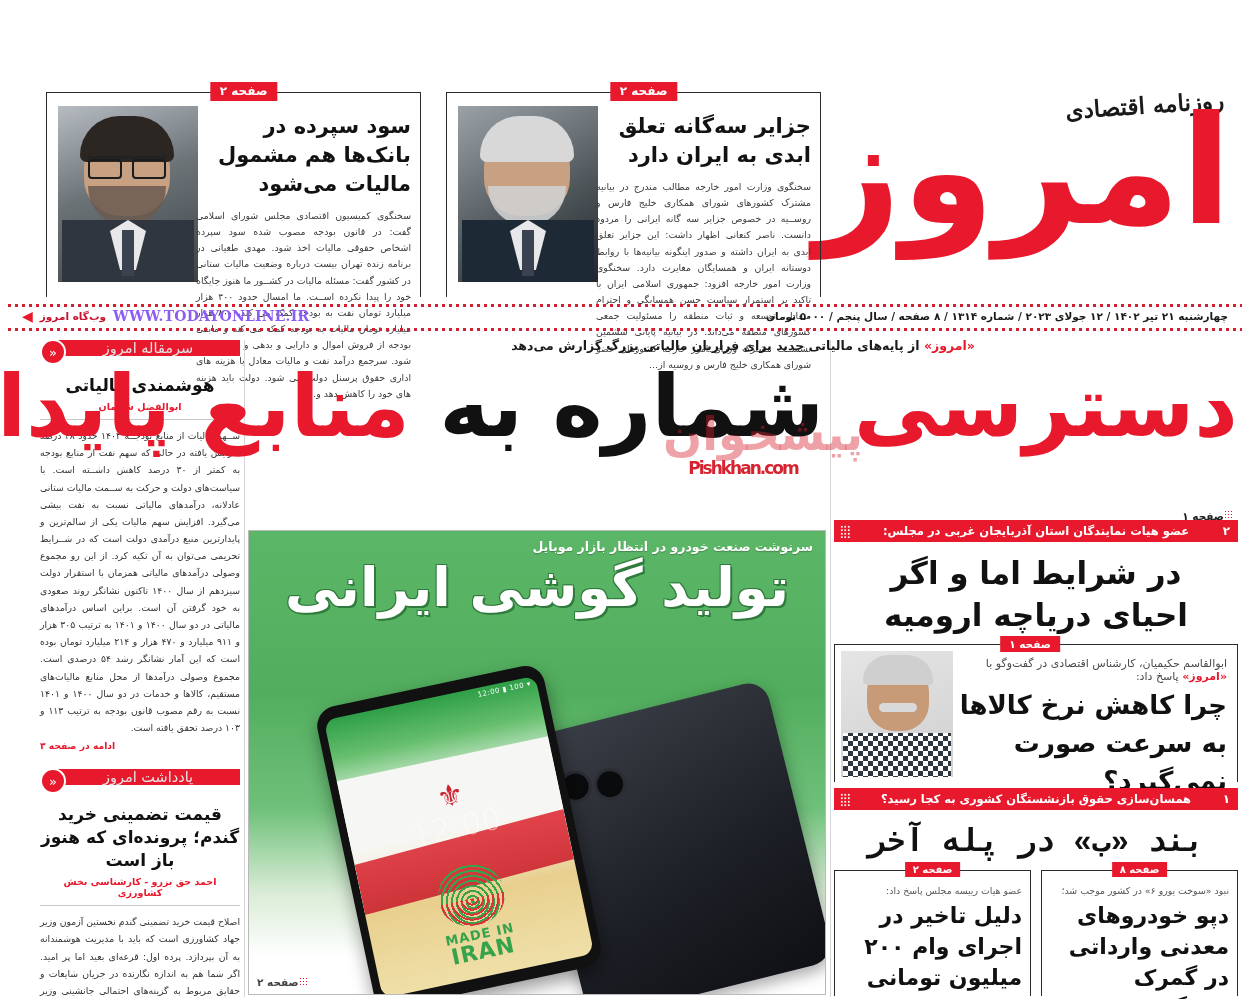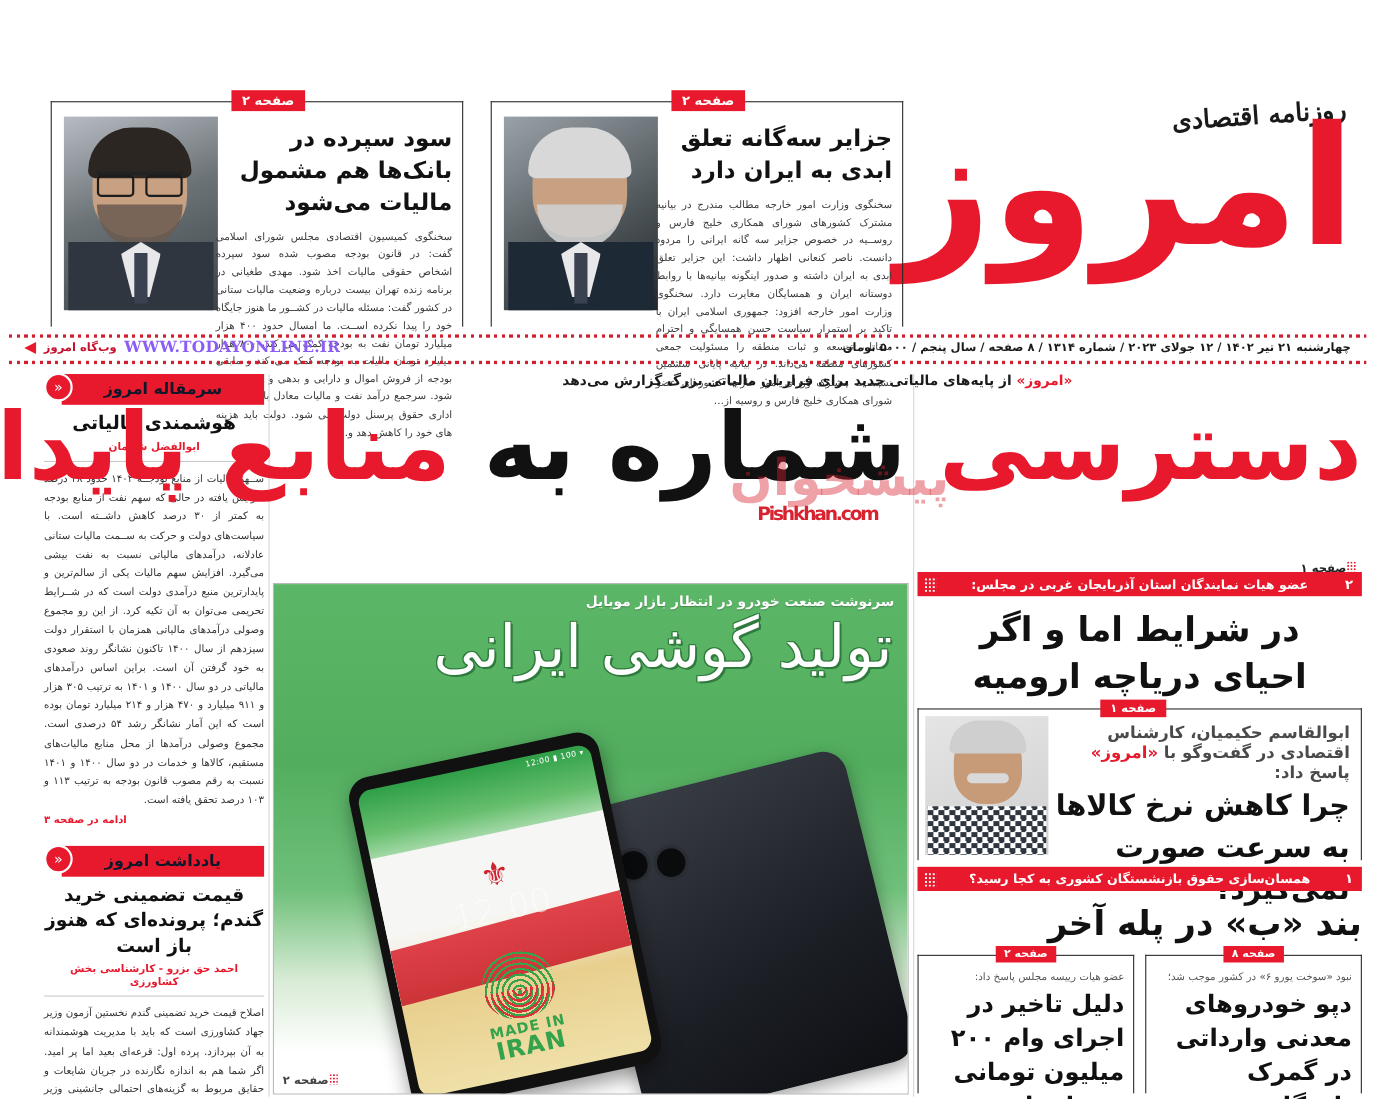--- a/index.html
+++ b/index.html
@@ -83,22 +83,22 @@
   .weblink .fa { font-size: 10.5px; font-weight: 700; color: #c8102e; }
   .weblink .arrow { color:#e8192c; font-size: 14px; line-height: 1; }
 
   
   .body-area { position: absolute; left: 0; top: 334px; width: 1250px; height: 665px; }
   .vline { position:absolute; top:6px; bottom:2px; width:1px; background:#d6d6d6; }
 
   
   .sidebar { position: absolute; left: 40px; top: 6px; width: 200px; }
   .sb-head { position: relative; height: 26px; margin-bottom: 6px; }
-  .sb-head .bar { position: absolute; right: 0; left: 16px; top: 0; height: 28px;
-                  background: #e8192c; color: #0f172a; font-size: 14.5px; font-weight: 700;
+  .sb-head .bar { position: absolute; right: 0; left: 16px; top: 0; height: 16px;
+                  background: #e8192c; color: #e5e5e5; font-size: 14.5px; font-weight: 400;
                   display: flex; align-items: center; justify-content: center; }
   .sb-head .circ { position: absolute; left: 0; top: -1px; width: 26px; height: 26px;
                    border-radius: 50%; background: #e8192c; color: #fff; font-size: 13px;
                    display: flex; align-items: center; justify-content: center; border: 2px solid #fff; }
   .sb-title { font-size: 17px; font-weight: 800; text-align: center; color: #111; margin: 8px 0 4px; line-height:1.35; }
   .sb-author { font-size: 9.5px; color: #e8192c; text-align: center; font-weight: 700; margin-bottom: 7px; }
   .sb-rule { height: 1px; background: #c9c9c9; margin: 3px 0 7px; }
   .sb-text { font-size: 9.3px; line-height: 1.85; color: #333; text-align: justify; }
   .sb-more { font-size: 9.2px; color: #e8192c; font-weight: 700; text-align: left; margin-top: 4px; }
 
@@ -118,22 +118,22 @@
   .mh-pg .dotgrid { display:inline-block; width:9px; height:11px; vertical-align:-1px; margin-right:3px;
      background-image: radial-gradient(#e8192c 40%, transparent 41%); background-size: 3px 3px; }
 
   
   .feature { position: absolute; left: 248px; top: 196px; width: 578px; height: 465px;
              border: 1px solid #b9b9b9; background: #fff; overflow: hidden; }
   .feat-green { position: absolute; inset: 0; background:
       linear-gradient(180deg,#5cb667 0%,#52ae5e 35%,#6fc07a 60%,#d9ecd6 78%,#ffffff 92%); }
   .feat-kicker { position: absolute; right: 12px; top: 8px; font-size: 12.5px; color: #fff;
                  font-weight: 700; text-shadow: 0 1px 1px rgba(0,0,0,.25); }
-  .feat-t1, .feat-t2 { position: absolute; right: 14px; width: 548px; text-align: right;
-                       font-weight: 400; letter-spacing: -1px; line-height: 1;
+  .feat-t1, .feat-t2 { position: absolute; right: 14px; width: 548px; text-align: center;
+                       font-weight: 700; letter-spacing: -1px; line-height: 1;
                        font-family: "DejaVu Sans","Liberation Sans",sans-serif; }
   .feat-t1 { top: 30px; font-size: 54px; color: #fff;
              text-shadow: 2px 2px 0 #2f7a3c, -1px -1px 0 #2f7a3c, 1px -1px 0 #2f7a3c, -1px 1px 0 #2f7a3c; }
   .feat-t2 { top: 98px; font-size: 54px; color: #e8192c;
              text-shadow: 2px 2px 0 #ffffff, -1px -1px 0 #ffffff, 1px -1px 0 #ffffff, -1px 1px 0 #ffffff; }
   .phone-wrap { position: absolute; left: 38px; top: 148px; width: 520px; height: 315px; }
   .phone-back { position: absolute; right: 4px; top: 26px; width: 252px; height: 290px;
                 background: linear-gradient(160deg,#3b3f47,#1c1f25 60%,#0e1014);
                 border-radius: 22px; transform: rotate(-14deg); box-shadow: 0 6px 16px rgba(0,0,0,.35); }
   .phone-back .cam { position:absolute; left:30px; top:46px; width:26px; height:26px; border-radius:50%;
@@ -174,38 +174,38 @@
   .redbar .dg { position: absolute; left: 6px; width: 11px; height: 13px;
                 background-image: radial-gradient(#fff 40%, transparent 41%); background-size: 3.5px 3.5px; }
   .r-title { text-align: center; font-size: 31px; font-weight: 900; line-height: 1.36;
              color: #111; margin: 10px 0 8px; letter-spacing: -.5px; }
 
   .interview { position: relative; margin-top: 4px; border-top: 1.5px solid #2b2b2b;
                border-left: 1.5px solid #2b2b2b; border-right: 1.5px solid #2b2b2b;
                height: 138px; padding: 12px 10px 0 0; }
   .iv-badge { position: absolute; top: -9px; left: 50%; transform: translateX(-60%);
               background: #e8192c; color: #fff; font-size: 10.5px; font-weight: 700; padding: 2px 9px; }
-  .iv-kicker { font-size: 15px; color: #4a4a4a; text-align: right; padding-left: 120px; font-weight: bold; }
+  .iv-kicker { font-size: 11px; color: #4a4a4a; text-align: right; padding-left: 120px; }
   .iv-kicker b { color: #e8192c; }
   .iv-title { font-size: 26px; font-weight: 900; line-height: 1.45; color: #111;
               text-align: right; padding-left: 118px; margin-top: 4px; letter-spacing: -.5px; }
   .iv-photo { position: absolute; left: 6px; top: 6px; width: 112px; height: 126px;
               background: linear-gradient(160deg,#e5e5e5,#cfcfcf); overflow: hidden; }
   .iv-photo .head { position:absolute; left:26px; top:10px; width:62px; height:70px;
                     border-radius:32px 32px 28px 28px; background:#c79a78; }
   .iv-photo .hair { position:absolute; left:22px; top:4px; width:70px; height:30px;
                     border-radius:36px 36px 6px 6px; background:#cfcfcf; }
   .iv-photo .mous { position:absolute; left:38px; top:52px; width:38px; height:9px;
                     border-radius:5px; background:#d9d9d9; }
   .iv-photo .shirt { position:absolute; left:2px; top:82px; width:108px; height:46px;
                     background: repeating-conic-gradient(#2e3640 0% 25%, #ffffff 0% 50%) 0/10px 10px; }
 
   .lowbar { margin-top: 6px; }
-  .l2-title { font-size: 31px; font-weight: 900; color: #111;
-              margin: 12px 0 10px; letter-spacing: -.5px; }
+  .l2-title { text-align: center; font-size: 31px; font-weight: 900; color: #111;
+              margin: 12px 0 10px; letter-spacing: -.5px; font-family: Liberation Mono, monospace; }
 
   .twobox { display: flex; gap: 10px; }
   .tb { position: relative; flex: 1; border-top: 1.5px solid #2b2b2b;
         border-left: 1.5px solid #2b2b2b; border-right: 1.5px solid #2b2b2b;
         height: 126px; padding: 14px 8px 0 8px; }
   .tb-badge { position: absolute; top: -9px; left: 50%; transform: translateX(-50%);
               background: #e8192c; color: #fff; font-size: 10px; font-weight: 700; padding: 2px 8px; }
   .tb-kicker { font-size: 9.4px; color: #555; text-align: right; }
   .tb-title { font-size: 22px; font-weight: 900; line-height: 1.4; color: #111;
               text-align: right; margin-top: 5px; letter-spacing: -.4px; }

